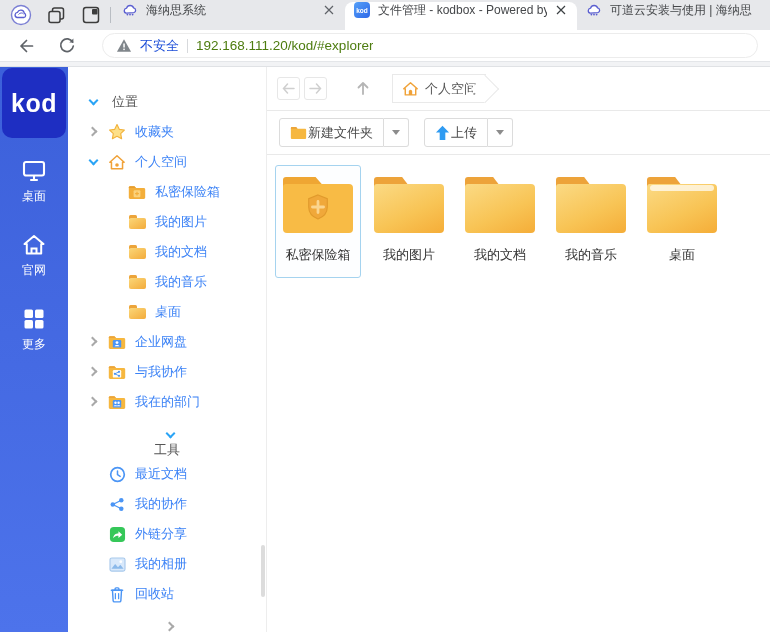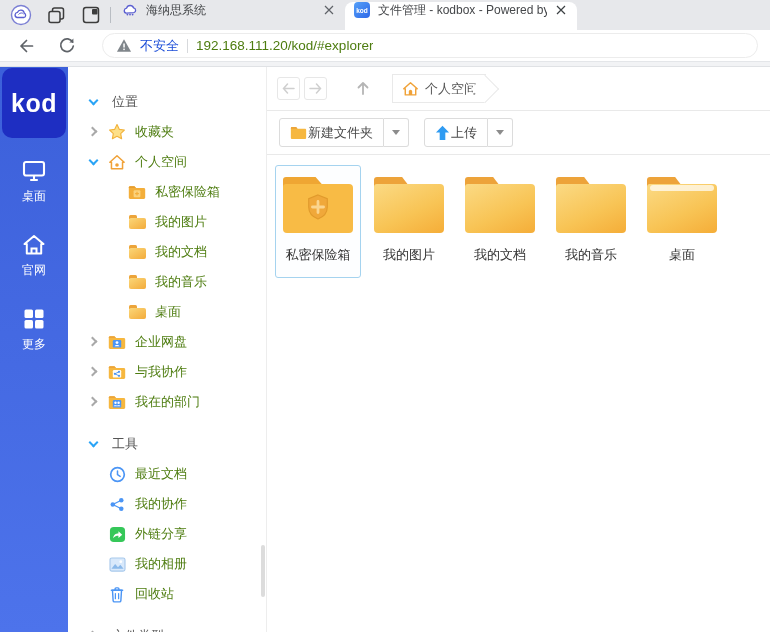--- a/index.html
+++ b/index.html
@@ -39,23 +39,23 @@
   .logo { width:64px; height:70px; margin-top:1px; background:#1e2ec2; border-radius:10px;
           display:flex; align-items:center; justify-content:center; color:#fff; font-size:25px;
           font-weight:bold; letter-spacing:.5px; }
   .nav-item { width:58px; margin-top:13px; padding:8px 0 7px; border-radius:10px; display:flex;
               flex-direction:column; align-items:center; gap:5px; color:#fff; font-size:12px; cursor:default; }
   .nav-item.active { background:#5f80ef; }
 
   
   .tree-panel { width:199px; flex:none; border-right:1px solid #ededed; background:#fff;
                 position:relative; overflow:hidden; padding-top:20px; }
-  .trow { height:30px; display:flex; align-items:center; font-size:13px; color:#4d7c0f; }
+  .trow { height:30px; display:flex; align-items:center; font-size:13px; color:#3b82f6; }
   .trow.sec { color:#555; }
-  .gap-top { margin-top:12px; }
+  .gap-top { margin-top:12px;flex-direction:column; }
   .chev { width:12px; height:12px; margin-left:20px; margin-right:8px; flex:none; position:relative; }
   .chev.sec-gap { margin-right:12px; }
   .chev i { position:absolute; width:7px; height:7px; border-right:2px solid #2aa4f6; border-bottom:2px solid #2aa4f6; }
   .chev.down i { transform:rotate(45deg); top:1px; left:2px; }
   .chev.right i { transform:rotate(-45deg); border-color:#a9a9a9; top:2px; left:1px; }
   .l2 { padding-left:60px; }
   .ticon { width:18px; height:16px; flex:none; margin-right:9px; display:flex; align-items:center; justify-content:center; }
   .scroll-thumb { position:absolute; right:1px; top:478px; width:4px; height:52px; background:#dcdcdc; border-radius:2px; }
 
   
@@ -149,20 +149,29 @@
   <div class="tab tab-2">
     <span class="fav fav-kod">kod</span>
     <span class="ttl">文件管理 - kodbox - Powered by</span>
     <span class="tab-x">
       <svg width="10" height="10" viewBox="0 0 10 10">
           <path d="M1 1l8 8M9 1l-8 8" stroke="#3c4043" stroke-width="1.2"></path>
         </svg>
     </span>
   </div>
 
+  <div class="tab tab-3">
+    <svg class="fav" viewBox="0 0 16 16">
+        <path d="M4.2 11.2a2.6 2.6 0 0 1 .4-5.1 3.7 3.7 0 0 1 7-.2 2.4 2.4 0 0 1 .2 4.7z" fill="#fff" stroke="#5a5ed0" stroke-width="1.3"></path>
+        <circle cx="5.4" cy="12.6" r=".9" fill="#5a5ed0"></circle>
+        <circle cx="8" cy="12.6" r=".9" fill="#5a5ed0"></circle>
+        <circle cx="10.6" cy="12.6" r=".9" fill="#5a5ed0"></circle>
+      </svg>
+    <span class="ttl">可道云安装与使用 | 海纳思</span>
+  </div>
 </div>
 
 <div class="navbar">
   <div class="nav-ico">
     <svg width="18" height="18" viewBox="0 0 18 18">
         <path d="M10.5 3.5L5 9l5.5 5.5M5 9h11.5" stroke="#5f6368" stroke-width="1.7" fill="none" stroke-linecap="round" stroke-linejoin="round"></path>
       </svg>
   </div>
   <div class="nav-ico">
     <svg width="18" height="18" viewBox="0 0 18 18">

